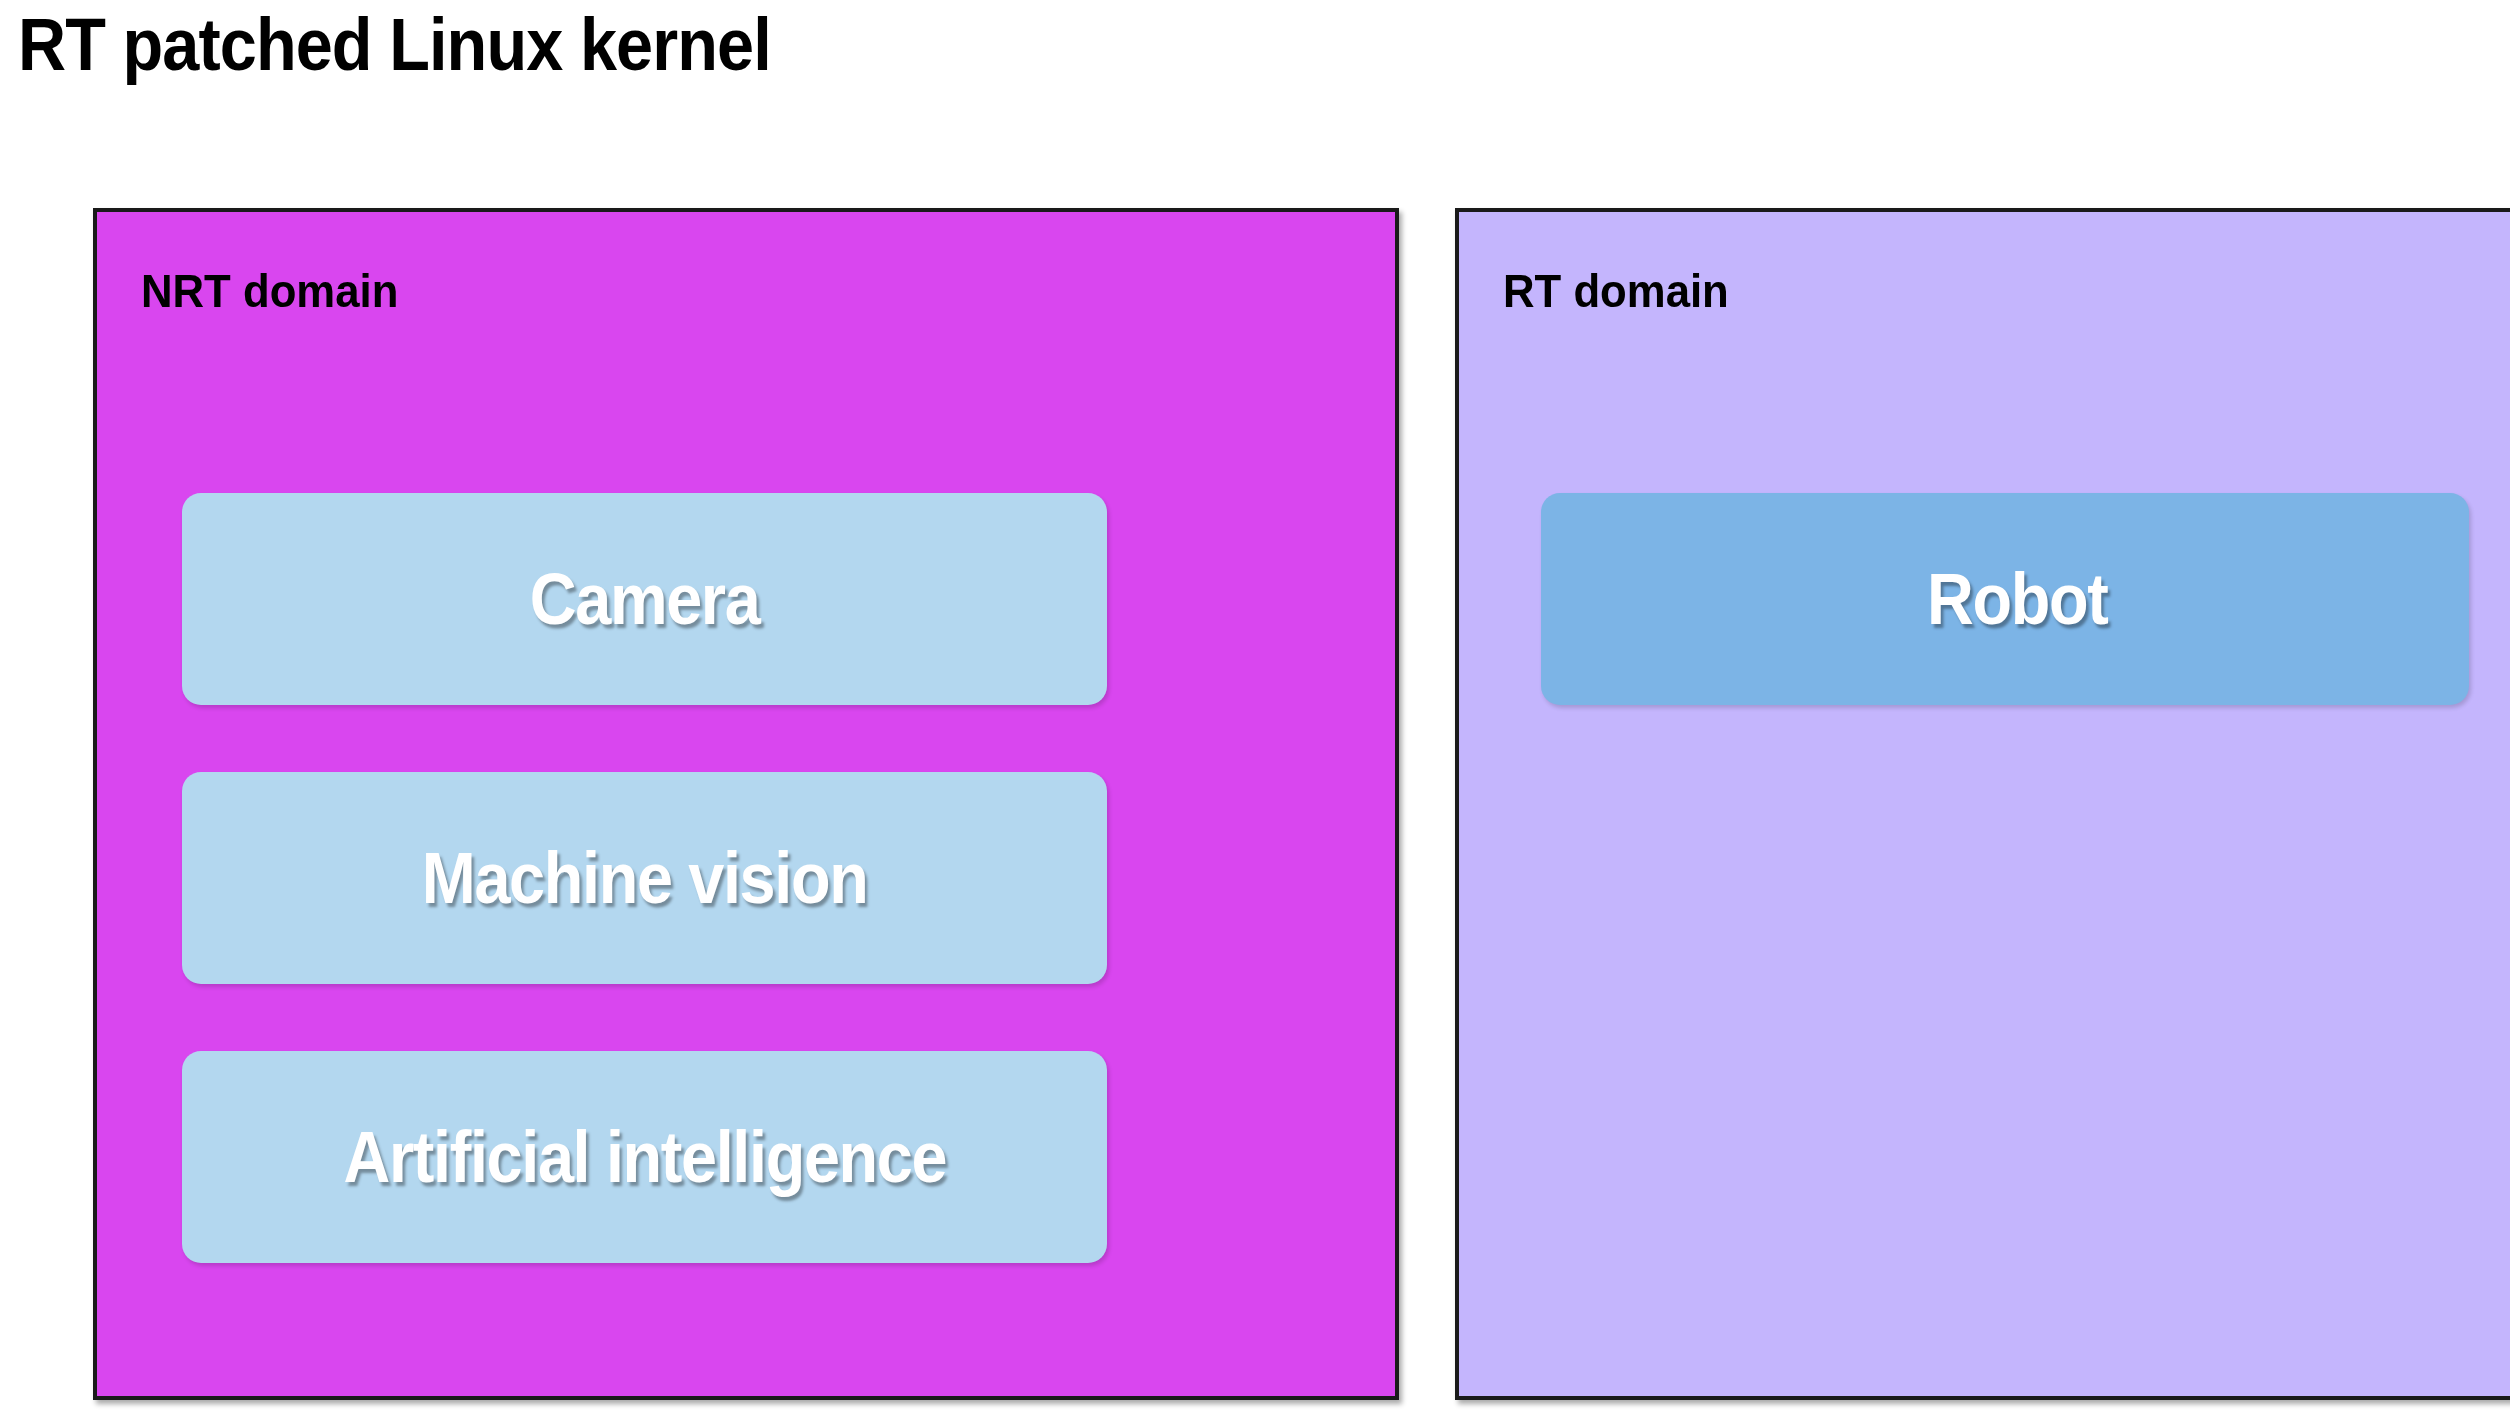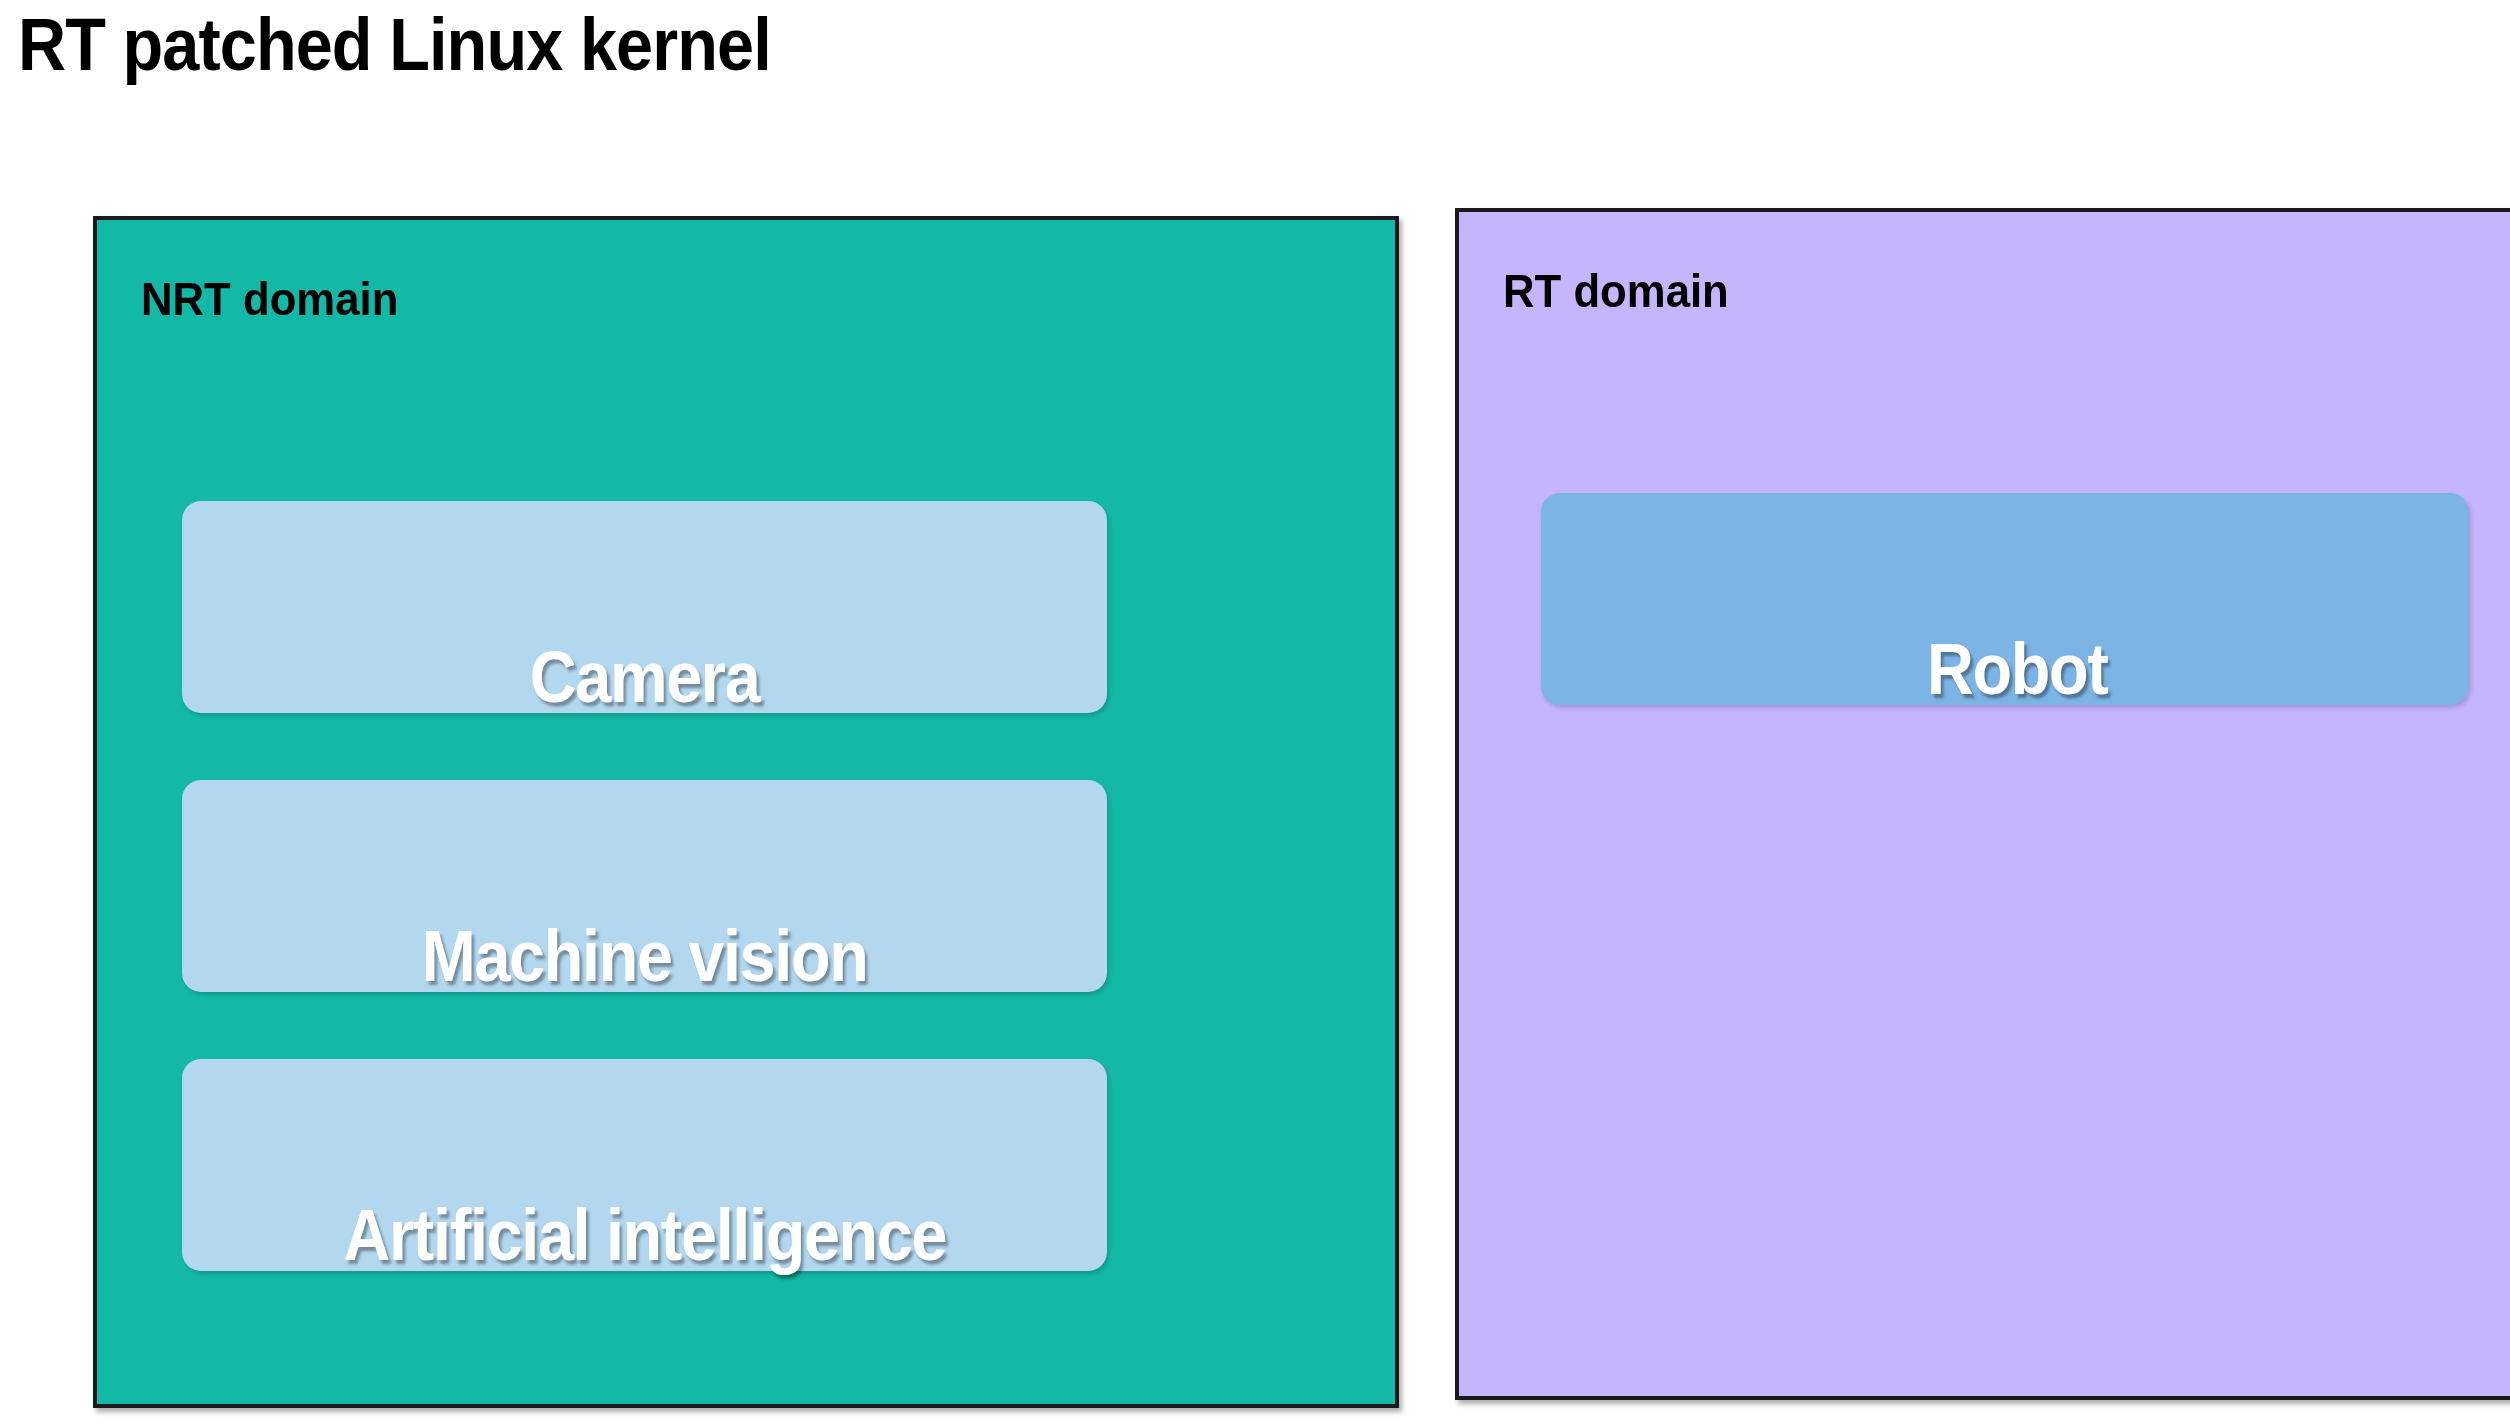--- a/index.html
+++ b/index.html
@@ -33,24 +33,24 @@
 
   
   .domain-panel {
     position: absolute;
     box-sizing: border-box;
     border: 4px solid #1a1a1a;
     box-shadow: 3px 4px 5px rgba(0,0,0,0.33);
   }
   #panel-nrt {
     left: 93px;
-    top: 216px;
+    top: 208px;
     width: 1306px;
     height: 1192px;
-    background: #14b8a6;
+    background: #d946ef;
   }
   #panel-rt {
     left: 1455px;
     top: 208px;
     width: 1204px;
     height: 1192px;
     background: #c4b5fd;
   }
 
   .panel-label {
@@ -74,21 +74,21 @@
     width: 925px;
   }
   #panel-rt .item-list {
     left: 82px;
     width: 928px;
   }
   .item-box {
     height: 212px;
     border-radius: 19px;
     display: flex;
-    align-items: flex-end;
+    align-items: center;
     justify-content: center;
     margin-bottom: 67px;
     box-shadow: 2px 3px 4px rgba(0,0,0,0.16);
   }
   .item-box:last-child { margin-bottom: 12px; }
 
   #panel-nrt .item-box { background: #b3d7ef; }
   #panel-rt  .item-box { background: #7cb4e6; padding-left: 24px; }
 
   .item-label {

